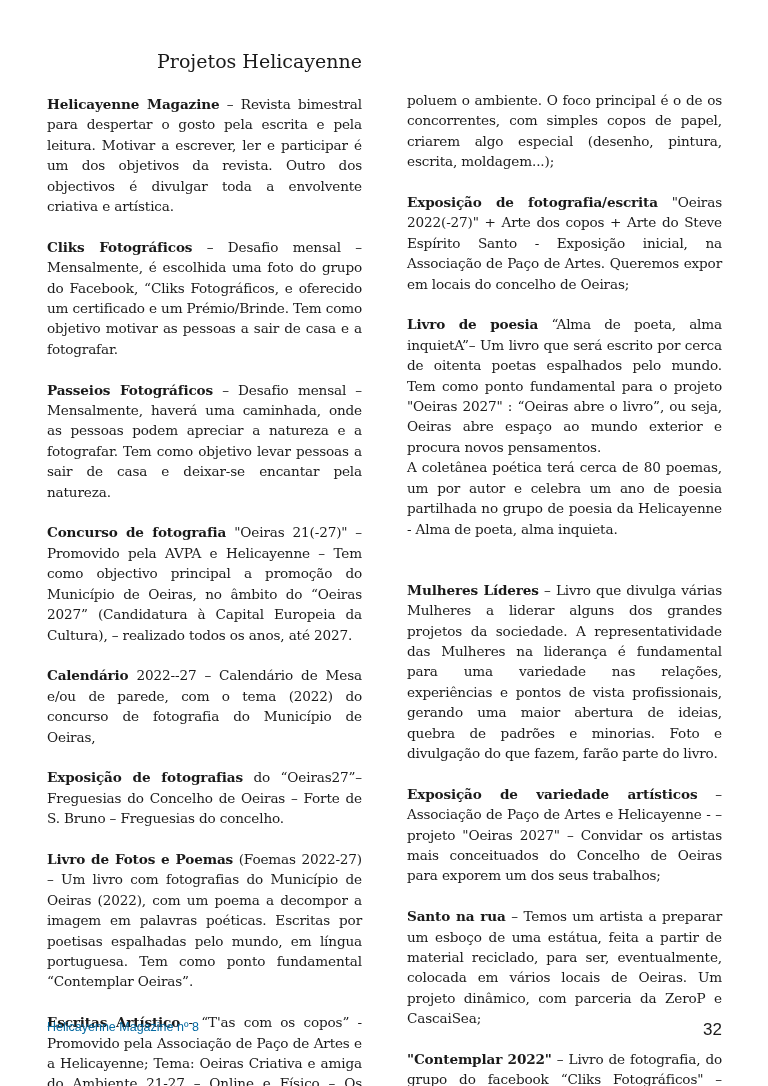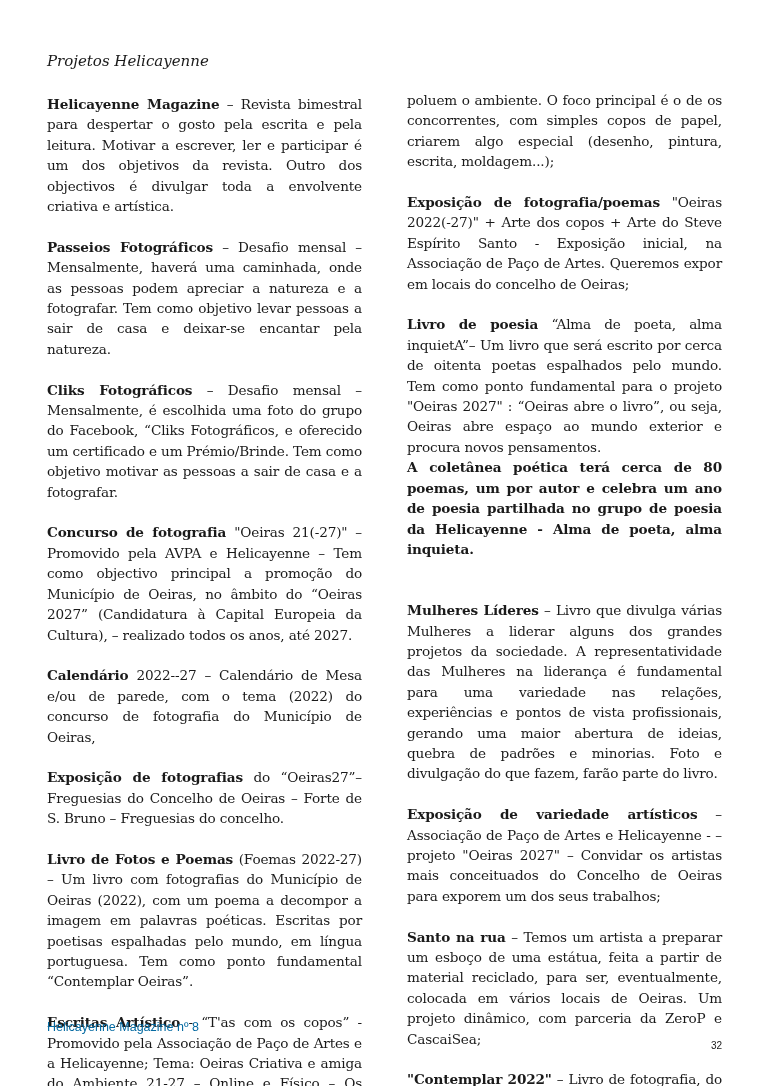--- a/index.html
+++ b/index.html
@@ -25,82 +25,80 @@
       position: absolute;
       width: 315px;
       font-size: 13.6px;
       line-height: 20.4px;
       text-align: justify;
       letter-spacing: -0.15px;
     }
     .col-left { left: 47px; top: 48px; }
     .col-right { left: 407px; top: 44px; margin-top: 46px; }
     .title {
-      text-align: left;
-      font-size: 15px;
+      text-align: right;
+      font-size: 19px;
       line-height: 26px;
       font-weight: normal;
       margin: 0 0 20px 0;
       letter-spacing: 0;
-      font-style: italic;
     }
     .para {
       margin: 0 0 20.4px 0;
     }
     .para.nomargin { margin-bottom: 0; }
-    .para.spacer-big { margin-bottom: 40.8px; font-weight: bold; }
+    .para.spacer-big { margin-bottom: 40.8px; }
     .bold { font-weight: bold; }
     .u { }
     .footer-left {
       position: absolute;
       left: 47px;
       top: 1020px;
       font-family: "Liberation Sans", "DejaVu Sans", sans-serif;
       font-size: 12.5px;
       color: #0369a1;
     }
     .footer-right {
       position: absolute;
       right: 46px;
       top: 1020px;
       font-family: "Liberation Sans", "DejaVu Sans", sans-serif;
-      font-size: 10px;
+      font-size: 17px;
       color: #1a1a1a;
-      margin-top: 20px;
     }
   </style>
 </head>
 <body>
 
 <div class="page">
 
   <div class="col col-left">
     <h1 class="title">Projetos Helicayenne</h1>
 
     <p class="para"><span class="bold">Helicayenne Magazine</span><span> – Revista bimestral para despertar o gosto pela escrita e pela leitura. Motivar a escrever, ler e participar é um dos objetivos da revista. Outro dos objectivos é divulgar toda a envolvente criativa e artística.</span></p>
 
+    <p class="para"><span class="bold">Cliks Fotográficos</span><span> – Desafio mensal – Mensalmente, é escolhida uma foto do grupo do Facebook, “Cliks Fotográficos, e oferecido um certificado e um Prémio/Brinde. Tem como objetivo motivar as pessoas a sair de casa e a fotografar.</span></p>
+
     <p class="para"><span class="bold">Passeios Fotográficos</span><span> – Desafio mensal – Mensalmente, haverá uma caminhada, onde as pessoas podem apreciar a natureza e a fotografar. Tem como objetivo levar pessoas a sair de casa e deixar-se encantar pela natureza.</span></p>
-
-    <p class="para"><span class="bold">Cliks Fotográficos</span><span> – Desafio mensal – Mensalmente, é escolhida uma foto do grupo do Facebook, “Cliks Fotográficos, e oferecido um certificado e um Prémio/Brinde. Tem como objetivo motivar as pessoas a sair de casa e a fotografar.</span></p>
 
     <p class="para"><span class="bold">Concurso de fotografia</span><span> "Oeiras 21(-27)" – Promovido pela AVPA e Helicayenne – Tem como objectivo principal a promoção do Município de Oeiras, no âmbito do “Oeiras 2027” (Candidatura à Capital Europeia da Cultura), – realizado todos os anos, até 2027.</span></p>
 
     <p class="para"><span class="bold">Calendário</span><span> 2022--27 – Calendário de Mesa e/ou de parede, com o tema (2022) do concurso de fotografia do Município de Oeiras,</span></p>
 
     <p class="para"><span class="bold">Exposição de fotografias</span><span> do “Oeiras27”– Freguesias do Concelho de Oeiras – Forte de S. Bruno – Freguesias do concelho.</span></p>
 
     <p class="para"><span class="bold">Livro de Fotos e Poemas</span><span> (Foemas 2022-27) – Um livro com fotografias do Município de Oeiras (2022), com um poema a decompor a imagem em palavras poéticas. Escritas por poetisas espalhadas pelo mundo, em língua portuguesa. Tem como ponto fundamental “Contemplar Oeiras”.</span></p>
 
     <p class="para nomargin"><span class="bold">Escritas Artístico</span><span> - “T'as com os copos” - Promovido pela Associação de Paço de Artes e a Helicayenne; Tema: Oeiras Criativa e amiga do Ambiente 21-27 – Online e Físico – Os copos de papel estão na moda e não</span></p>
   </div>
 
   <div class="col col-right">
     <p class="para">poluem o ambiente. O foco principal é o de os concorrentes, com simples copos de papel, criarem algo especial (desenho, pintura, escrita, moldagem...);</p>
 
-    <p class="para"><span class="bold">Exposição de fotografia/poemas</span><span> "Oeiras 2022(-27)" + Arte dos copos + Arte do Steve Espírito Santo - Exposição inicial, na Associação de Paço de Artes. Queremos expor em locais do concelho de Oeiras;</span></p>
+    <p class="para"><span class="bold">Exposição de fotografia/escrita</span><span> "Oeiras 2022(-27)" + Arte dos copos + Arte do Steve Espírito Santo - Exposição inicial, na Associação de Paço de Artes. Queremos expor em locais do concelho de Oeiras;</span></p>
 
     <p class="para nomargin"><span class="bold">Livro de poesia</span><span> “Alma de poeta, alma inquietA”– Um livro que será escrito por cerca de oitenta poetas espalhados pelo mundo. Tem como ponto fundamental para o projeto "Oeiras 2027" : “Oeiras abre o livro”, ou seja, Oeiras abre espaço ao mundo exterior e procura novos pensamentos.</span></p>
     <p class="para spacer-big">A coletânea poética terá cerca de 80 poemas, um por autor e celebra um ano de poesia partilhada no grupo de poesia da Helicayenne - Alma de poeta, alma inquieta.</p>
 
     <p class="para"><span class="bold">Mulheres Líderes</span><span> – Livro que divulga várias Mulheres a liderar alguns dos grandes </span><span class="u">proje</span><span>tos da sociedade. A representatividade das Mulheres na liderança é fundamental para uma variedade nas relações, experiências e pontos de vista profissionais, gerando uma maior abertura de ideias, quebra de padrões e minorias. Foto e divulgação do que fazem, farão parte do livro.</span></p>
 
     <p class="para"><span class="bold">Exposição de variedade artísticos</span><span> – Associação de Paço de Artes e Helicayenne - – </span><span class="u">proje</span><span>to "Oeiras 2027" – Convidar os artistas mais conceituados do Concelho de Oeiras para exporem um dos seus trabalhos;</span></p>
 
     <p class="para"><span class="bold">Santo na rua</span><span> – Temos um artista a preparar um esboço de uma estátua, feita a partir de material reciclado, para ser, eventualmente, colocada em vários locais de Oeiras. Um projeto dinâmico, com parceria da ZeroP e CascaiSea;</span></p>
 

